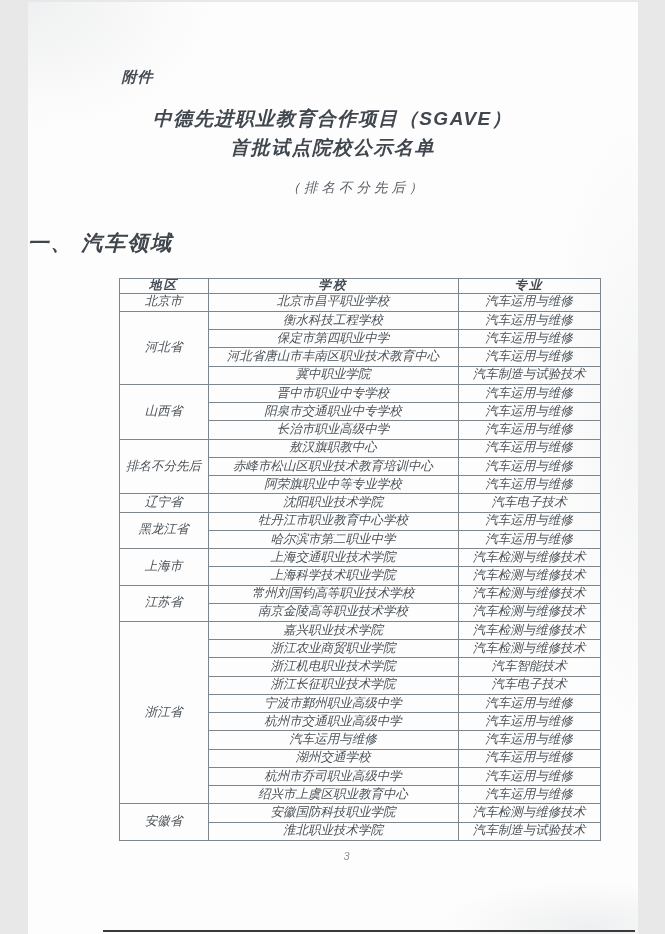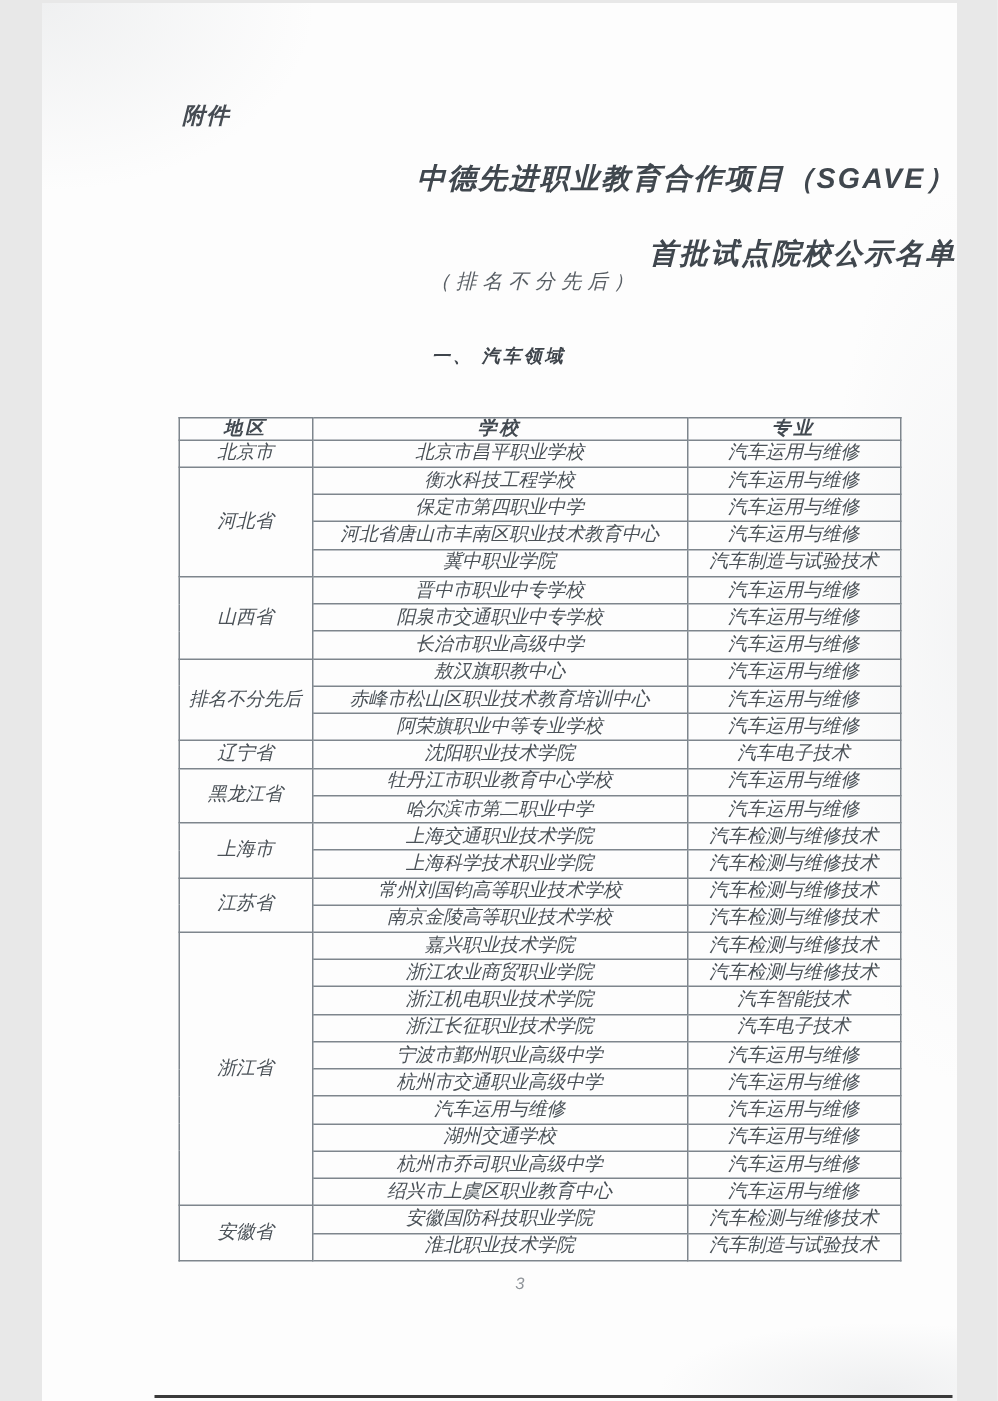--- a/index.html
+++ b/index.html
@@ -26,43 +26,43 @@
     left: 94px; top: 66px;
     font-size: 15px;
     font-weight: 600;
     color: #464c53;
     letter-spacing: 1px;
   }
 
   .title-block { position: absolute; left: 0; top: 0; width: 100%; }
   .doc-title {
     position: absolute;
-    width: 100%; text-align: right;
+    width: 100%; text-align: center;
     font-size: 19px;
     font-weight: 600;
     color: #40474e;
     letter-spacing: 1.5px;
   }
   .doc-title.line1 { top: 104px; }
-  .doc-title.line2 { top: 154px; }
+  .doc-title.line2 { top: 133px; }
   .doc-subtitle {
     position: absolute;
     top: 177px;
     width: 100%; text-align: center;
     font-size: 13.5px;
     font-weight: 400;
     color: #585e64;
     letter-spacing: 4px;
     padding-left: 48px;
   }
   .section-title {
     position: absolute;
     top: 227px;
-    width: 100%; text-align: center;
-    font-size: 12px;
+    width: 100%; text-align: left;
+    font-size: 21px;
     font-weight: 700;
     color: #3f454c;
     letter-spacing: 2px;
   }
 
   table.school-table {
     position: absolute;
     left: 91px; top: 276px;
     width: 481px; height: 563px;
     border-collapse: collapse;

